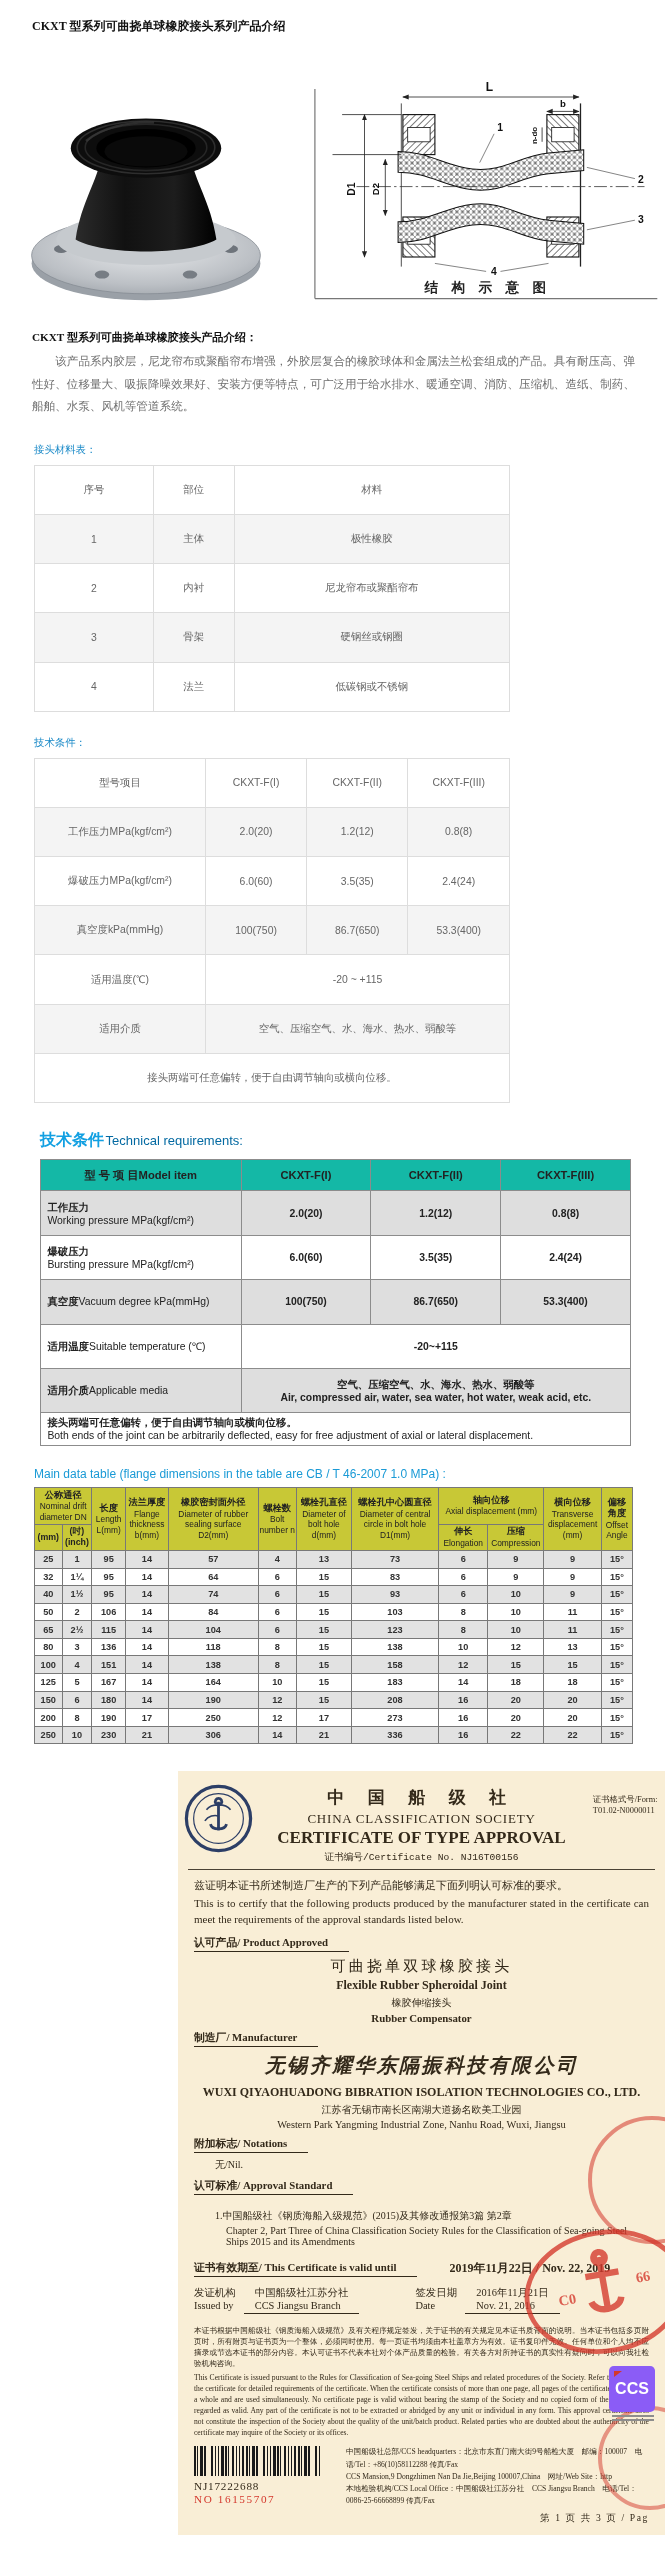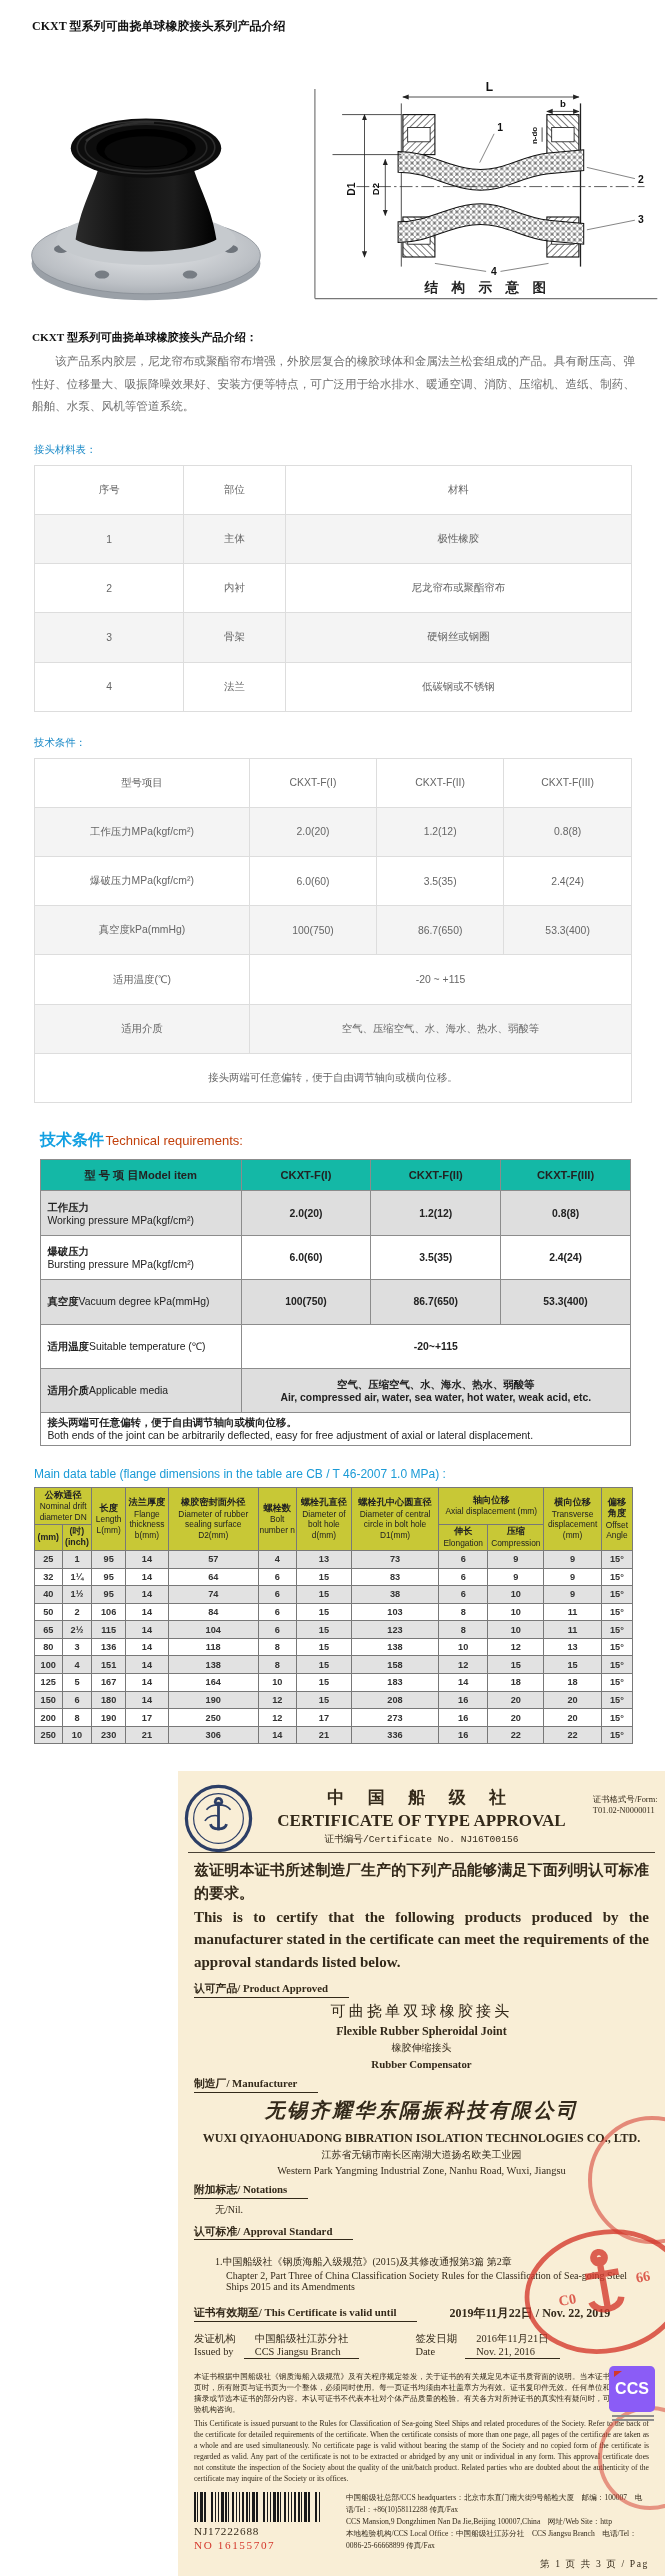--- a/index.html
+++ b/index.html
@@ -15,29 +15,29 @@
 
   
   .intro{margin:21px 30px 0 32px;font-family:"Liberation Serif",serif;}
   .intro-h{font-weight:bold;font-size:11.2px;color:#111;}
   .intro p{margin:6.4px 0 0;font-size:11.6px;line-height:1.95;color:#707070;text-indent:2em;text-align:justify;}
 
   
   .sec-label{margin:24px 0 8px 34px;color:#1b8ac8;font-size:10.4px;}
 
   
-  table.t1{border-collapse:collapse;margin-left:34px;width:598px;table-layout:fixed;}
+  table.t1{border-collapse:collapse;margin-left:34px;width:476px;table-layout:fixed;}
   table.t1 th,table.t1 td{border:0.8px solid #ddd;height:45px;text-align:center;font-size:10.4px;color:#666;font-weight:normal;padding:1.6px 4.8px;}
   table.t1 tbody tr:nth-child(odd) td{background:#f4f4f4;}
   table.t1 tr.noalt td{background:#fff !important;}
 
   
   .tech2-head{margin:27px 0 8px 40px;}
   .tech2-head .cn{color:#12a0e2;font-size:16px;font-weight:bold;}
-  .tech2-head .en{color:#c2410c;font-size:13px;margin-left:1.6px;}
+  .tech2-head .en{color:#0369a1;font-size:13px;margin-left:1.6px;}
   table.t2{border-collapse:collapse;margin-left:40px;width:591px;table-layout:fixed;}
   table.t2 th,table.t2 td{border:1.2px solid #8c8c8c;padding:3.2px 6.4px;font-size:10.4px;color:#222;}
   table.t2 thead th{background:#14b8a6;height:24px;font-size:11.2px;}
   table.t2 thead th.lab{text-align:center;}
   table.t2 td.lab{text-align:left;}
   table.t2 td.val{text-align:center;font-weight:bold;height:37px;}
   table.t2 tbody tr:nth-child(odd) td{background:#dedede;}
   table.t2 tr.noalt td{background:#fff !important;}
   .zh{font-weight:bold;}
   .stack .zh{display:block;}
@@ -57,21 +57,21 @@
   .certificate{position:relative;margin:27px 0 0 178px;width:487px;min-height:705px;background:#f9eed6;overflow:hidden;font-family:"Liberation Serif",serif;color:#33291a;padding:13px 16px 9.6px;box-sizing:border-box;}
   .cert-emblem{position:absolute;left:6.4px;top:13px;width:69px;height:69px;}
   .cert-form{position:absolute;right:3.2px;top:24px;width:69px;font-size:8.4px;line-height:1.3;}
   .cert-center{text-align:center;margin-top:1.6px;}
   .c-org-cn{font-size:17px;font-weight:bold;letter-spacing:9.6px;}
   .c-org-en{font-size:13px;letter-spacing:0.8px;margin-top:1.6px;}
   .c-title-cn{font-size:22.4px;font-weight:bold;letter-spacing:11.2px;margin-top:3.2px;}
   .c-title-en{font-size:17px;font-weight:bold;margin-top:1.6px;}
   .c-no{font-size:9.6px;margin-top:2.4px;font-family:"Liberation Mono",monospace;}
   .c-rule{border:none;border-top:1.6px solid #4a4234;margin:5.6px -6.4px 6.4px;}
-  .c-p{font-size:15px;line-height:1.5;text-align:justify;margin:0 0 1.6px;font-weight:bold;}
+  .c-p{font-size:11px;line-height:1.5;text-align:justify;margin:0 0 1.6px;}
   .c-lab{display:inline-block;font-weight:bold;font-size:10.8px;border-bottom:1.2px solid #33291a;padding:0 21px 0.8px 0;margin:7.2px 0 3.2px;}
   .c-big{font-size:15px;text-align:center;letter-spacing:3.2px;margin-top:1.6px;}
   .c-en-b{font-size:12px;font-weight:bold;text-align:center;margin-top:2.4px;}
   .c-sm{font-size:10px;text-align:center;margin-top:2.4px;}
   .c-mfr{font-size:20px;font-weight:bold;font-style:italic;text-align:center;letter-spacing:2.4px;margin-top:1.6px;}
   .c-ind{font-size:10px;margin:1.6px 0 0 21px;}
   .c-valid-row{display:flex;align-items:flex-end;margin-top:13px;}
   .c-valid-val{font-size:12px;margin-left:32px;font-weight:bold;}
   .c-issue-row{display:flex;margin-top:9.6px;font-size:10.4px;}
   .c-issue-row .blk{white-space:pre-line;}
@@ -418,21 +418,21 @@
           <td>15°</td>
         </tr>
         <tr>
           <td>40</td>
           <td>1½</td>
           <td>95</td>
           <td>14</td>
           <td>74</td>
           <td>6</td>
           <td>15</td>
-          <td>38</td>
+          <td>93</td>
           <td>6</td>
           <td>10</td>
           <td>9</td>
           <td>15°</td>
         </tr>
         <tr>
           <td>50</td>
           <td>2</td>
           <td>106</td>
           <td>14</td>
@@ -550,20 +550,21 @@
     <svg class="cert-emblem" viewBox="0 0 86 86" xmlns="http://www.w3.org/2000/svg">
       <circle cx="43" cy="43" r="40" fill="none" stroke="#2c3e66" stroke-width="4"></circle>
       <circle cx="43" cy="43" r="31" fill="none" stroke="#2c3e66" stroke-width="1.5"></circle>
       <path d="M43,22 L43,58 M33,50 C35,58 51,58 53,50 M43,26 a4,4 0 1,1 .1,0" fill="none" stroke="#2c3e66" stroke-width="3.5"></path>
       <path d="M28,32 C34,24 52,24 58,32 M26,46 C30,40 38,38 43,40" fill="none" stroke="#2c3e66" stroke-width="2"></path>
     </svg>
     <div class="cert-form">证书格式号/Form: T01.02-N0000011</div>
 
     <div class="cert-center">
       <div class="c-org-cn">中 国 船 级 社</div>
+      <div class="c-org-en">CHINA CLASSIFICATION SOCIETY</div>
       <div class="c-title-en">CERTIFICATE OF TYPE APPROVAL</div>
       <div class="c-no">证书编号/Certificate No.  NJ16T00156</div>
     </div>
     <hr class="c-rule">
 
     <p class="c-p">兹证明本证书所述制造厂生产的下列产品能够满足下面列明认可标准的要求。</p>
     <p class="c-p">This is to certify  that the following products produced by the manufacturer stated in the certificate can meet the requirements of the approval standards listed below.</p>
 
     <div class="c-lab">认可产品/ Product Approved</div>
     <div class="c-big">可曲挠单双球橡胶接头</div>

